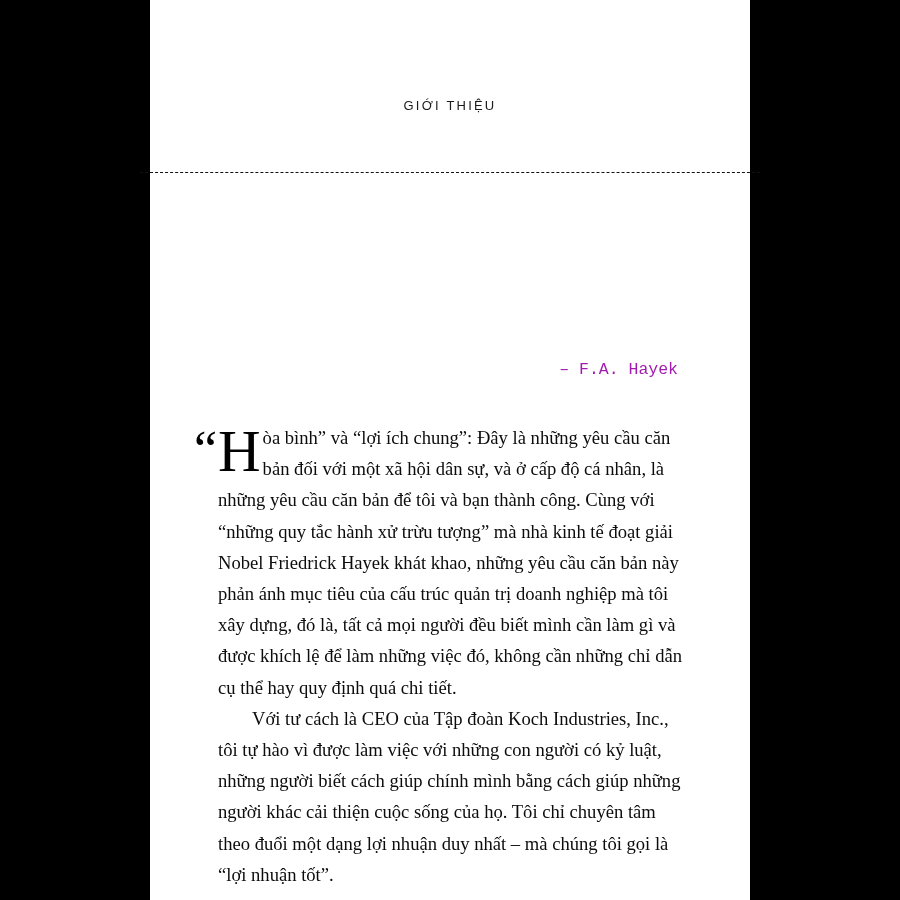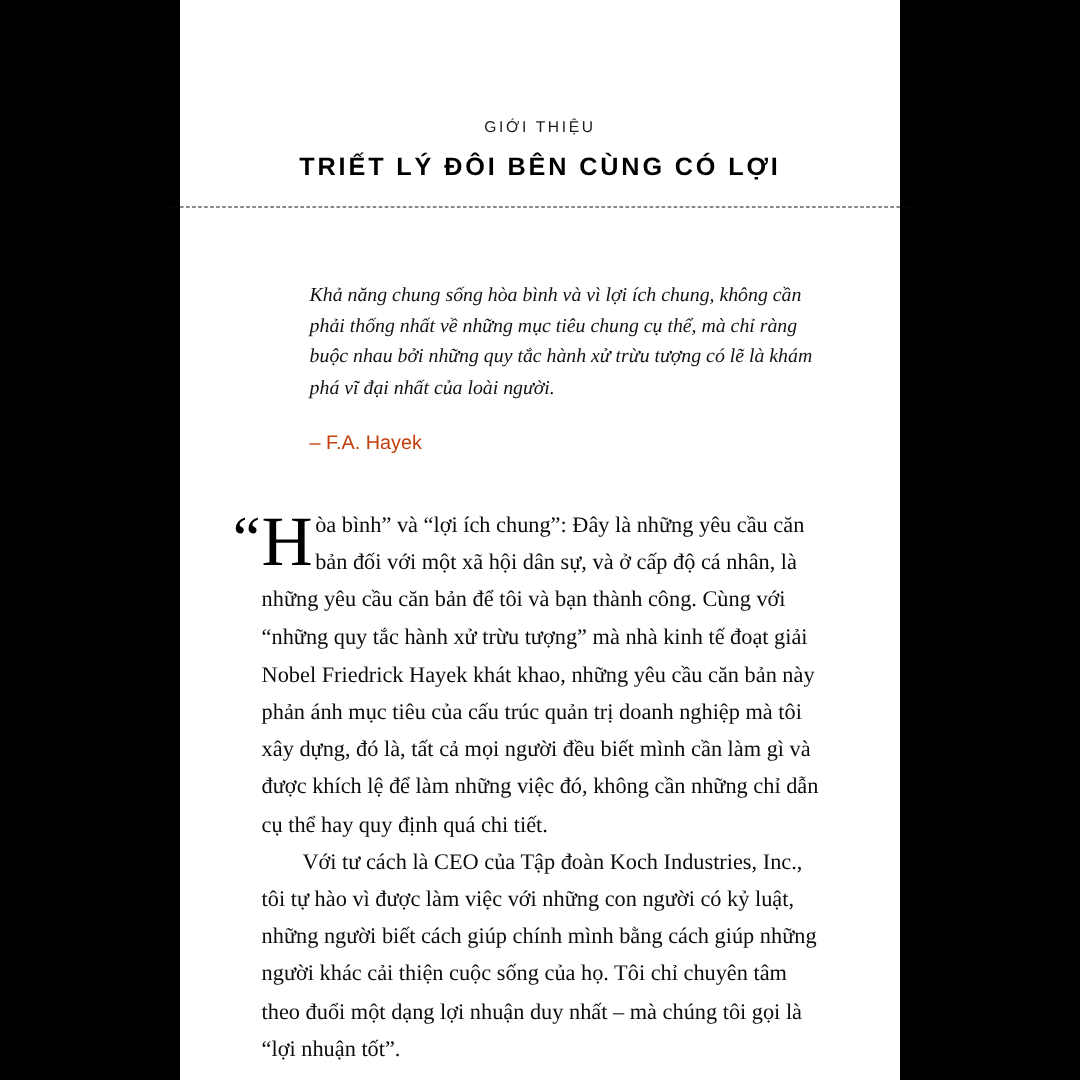--- a/index.html
+++ b/index.html
@@ -87,24 +87,24 @@
     font-size: 16.5px;
     line-height: 25.5px;
     color: #111111;
     text-align: left;
   }
   .epigraph-attrib {
     position: absolute;
     top: 360px;
     left: 108px;
     width: 420px;
-    text-align: left;
-    font-family: Liberation Sans, sans-serif;
+    text-align: right;
+    font-family: Liberation Mono, monospace;
     font-size: 16.5px;
-    color: #c2410c;
+    color: #a21caf;
   }
 
   
   .body-text {
     position: absolute;
     top: 422px;
     left: 68px;
     width: 470px;
     font-family: "Liberation Serif", serif;
     font-size: 18.6px;
@@ -143,25 +143,23 @@
 </style>
 </head>
 <body>
 
 <div class="page-frame">
   <div class="page">
     <div class="page-inner">
 
       <div class="chapter-label">GIỚI THIỆU</div>
 
-      <div class="chapter-title">TRIẾT LÝ ĐÔI BÊN CÙNG CÓ LỢI</div>
 
       <div class="dashed-rule left-ext"></div>
 
-      <div class="epigraph">Khả năng chung sống hòa bình và vì lợi ích chung, không cần phải thống nhất về những mục tiêu chung cụ thể, mà chỉ ràng buộc nhau bởi những quy tắc hành xử trừu tượng có lẽ là khám phá vĩ đại nhất của loài người.</div>
 
       <div class="epigraph-attrib">– F.A. Hayek</div>
 
       <div class="body-text">
         <p class="para first dropcap-wrap">
           <span class="openquote">“</span>
           <span class="dropcap">H</span>
           <span>òa bình” và “lợi ích chung”: Đây là những yêu cầu căn bản đối với một xã hội dân sự, và ở cấp độ cá nhân, là những yêu cầu căn bản để tôi và bạn thành công. Cùng với “những quy tắc hành xử trừu tượng” mà nhà kinh tế đoạt giải Nobel Friedrick Hayek khát khao, những yêu cầu căn bản này phản ánh mục tiêu của cấu trúc quản trị doanh nghiệp mà tôi xây dựng, đó là, tất cả mọi người đều biết mình cần làm gì và được khích lệ để làm những việc đó, không cần những chỉ dẫn cụ thể hay quy định quá chi tiết.</span>
         </p>
         <p class="para">Với tư cách là CEO của Tập đoàn Koch Industries, Inc., tôi tự hào vì được làm việc với những con người có kỷ luật, những người biết cách giúp chính mình bằng cách giúp những người khác cải thiện cuộc sống của họ. Tôi chỉ chuyên tâm theo đuổi một dạng lợi nhuận duy nhất – mà chúng tôi gọi là “lợi nhuận tốt”.</p>

